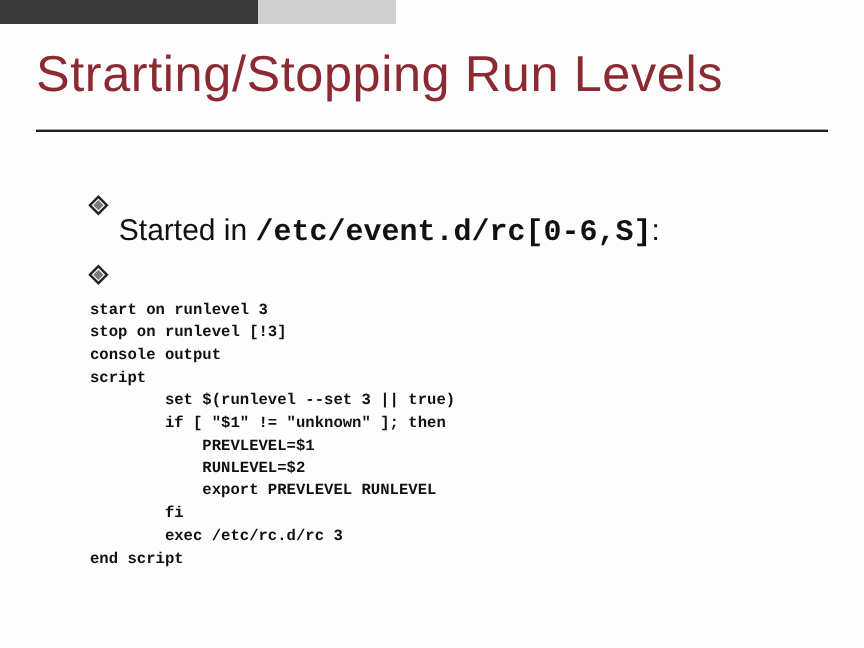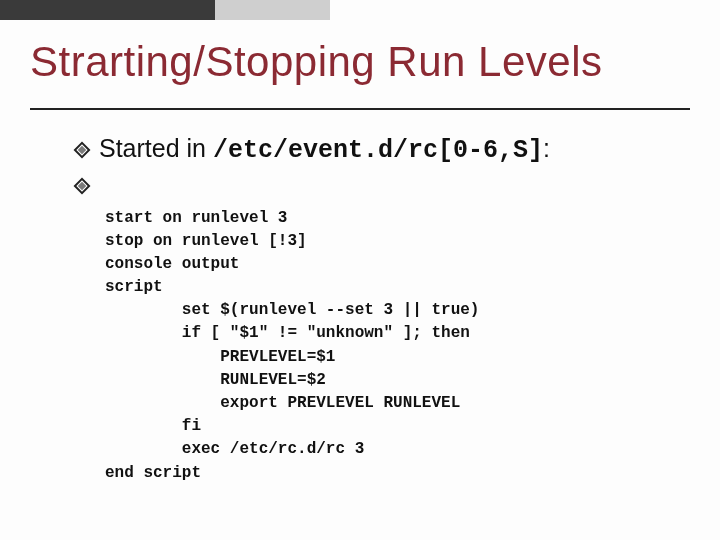--- a/index.html
+++ b/index.html
@@ -87,30 +87,30 @@
     left: 50%;
     top: 50%;
     width: 6px;
     height: 6px;
     background: #7a7a7a;
     transform: translate(-50%, -50%) rotate(45deg);
   }
   .bullet-text {
     font-size: 25px;
     line-height: 1.1;
+    margin-top: 44px;
   }
   .mono {
     font-family: "Courier New", Courier, monospace;
     font-weight: bold;
   }
   .code {
-    margin-left: 30px;
     margin-top: 6px;
     font-family: "Courier New", Courier, monospace;
-    font-size: 16px;
+    font-size: 13px;
     font-weight: bold;
     line-height: 1.45;
     white-space: pre;
     color: #111;
   }
 </style>
 </head>
 <body>
 
 <div class="slide">

